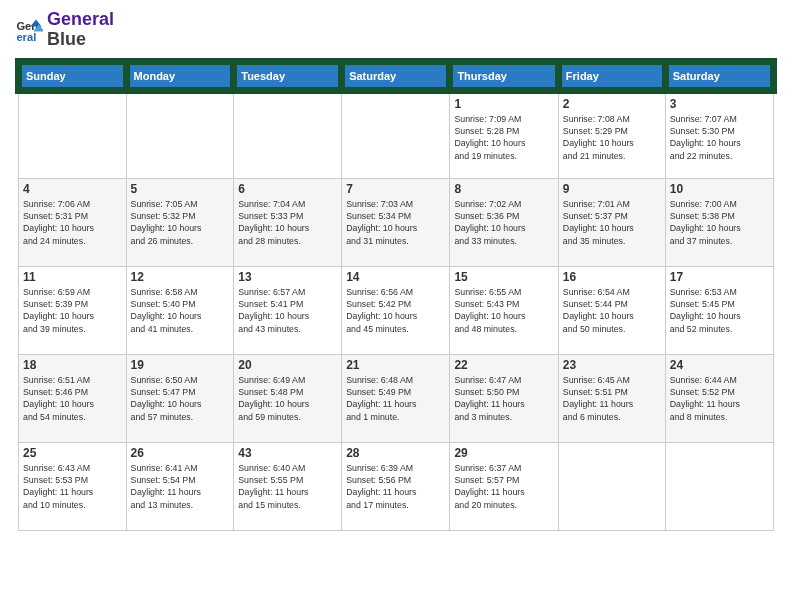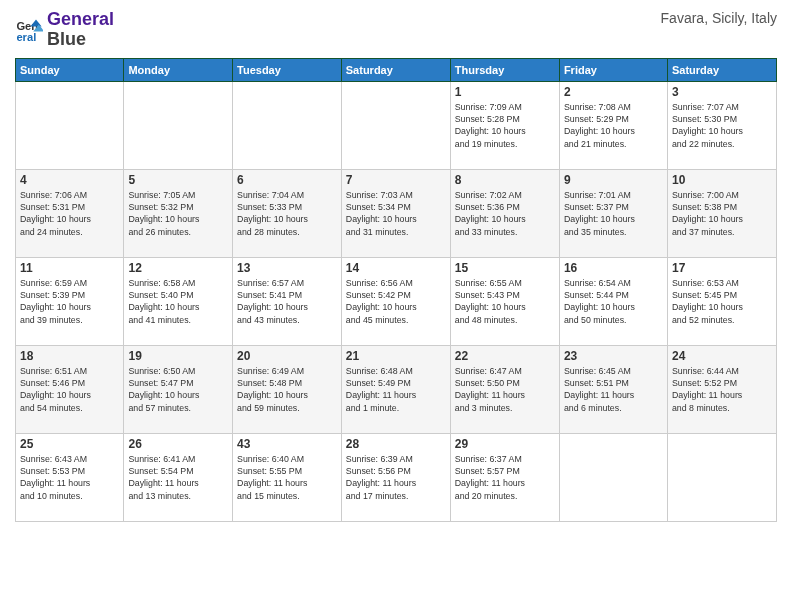--- a/index.html
+++ b/index.html
@@ -48,21 +48,21 @@
       border-collapse: collapse;
       font-size: 9.5px;
     }
     .calendar th {
       background: #2a7bc4;
       color: #fff;
       padding: 5px 4px;
       text-align: left;
       font-size: 11px;
       font-weight: bold;
-      border: 1px solid #14532d;
+      border: 7px solid #14532d;
       margin-top: 20px;
     }
     .calendar td {
       border: 1px solid #ccc;
       vertical-align: top;
       padding: 3px 4px;
       width: 113px;
       height: 88px;
       background: #fff;
     }
@@ -98,21 +98,20 @@
         <polygon points="34,12 42,22 26,22" fill="#4a9fd4"></polygon>
       </svg>
       <div>
         <div style="font-size:18px;font-weight:bold;color:#333;line-height:1.1;">
           <span style="color:#4c1d95;">General</span>
         </div>
         <div style="font-size:18px;font-weight:bold;color:#404040;line-height:1.1;">Blue</div>
       </div>
     </div>
     <div class="title-area">
-      <div class="location">Favara, Sicily, Italy</div>
     </div>
   </div>
 
   <table class="calendar">
     <thead>
       <tr>
         <th>Sunday</th>
         <th>Monday</th>
         <th>Tuesday</th>
         <th>Saturday</th>

